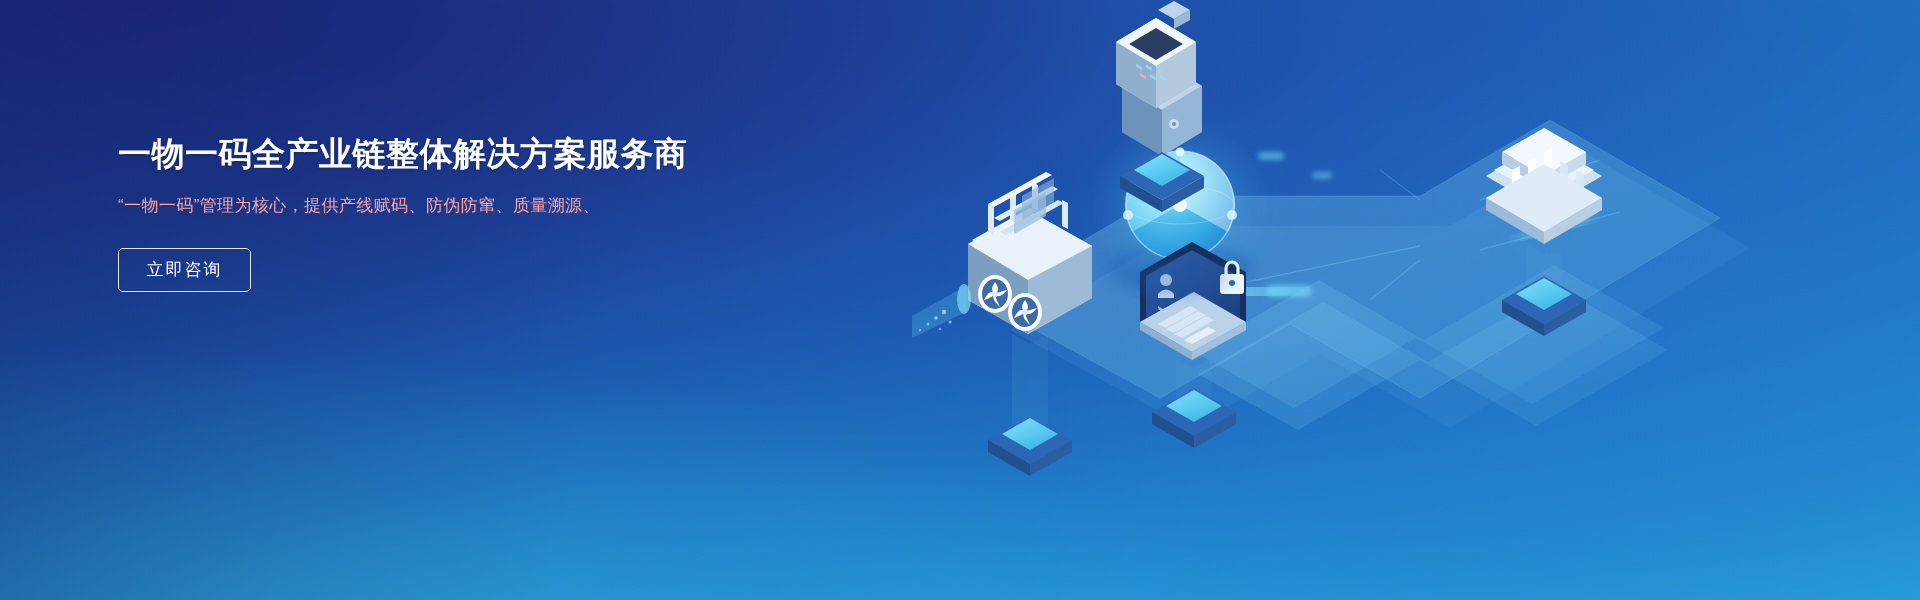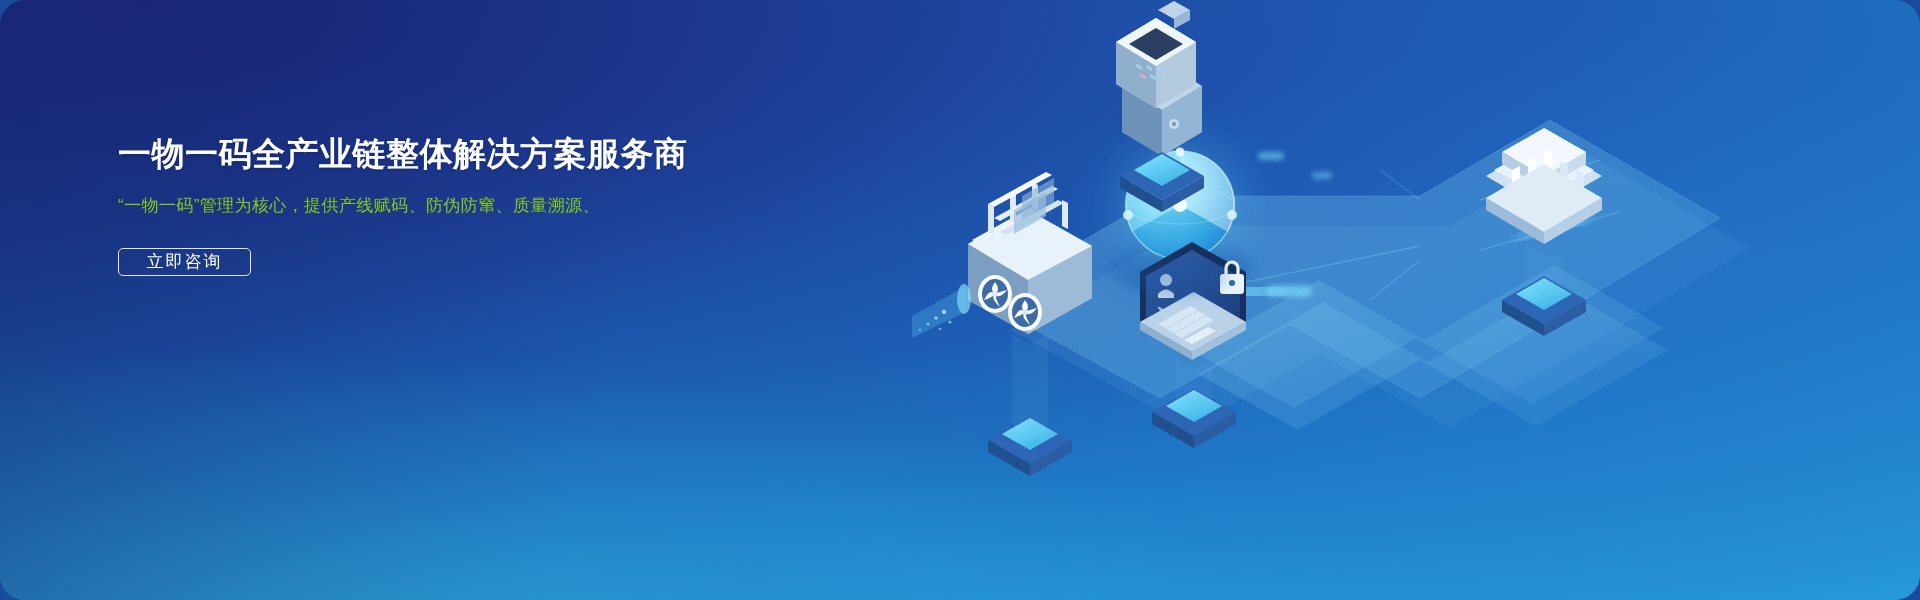--- a/index.html
+++ b/index.html
@@ -6,21 +6,20 @@
   html, body { width:1920px; height:600px; overflow:hidden; }
   body {
     font-family: "Liberation Sans", "DejaVu Sans", sans-serif;
     background:#1a4a9c;
   }
 
   .banner {
     position:relative;
     width:1920px; height:600px;
     overflow:hidden;
-    border-radius:25px;
   }
 
   
   .bg-base {
     position:absolute; inset:0;
     background:
       radial-gradient(160% 120% at 14% 6%, #20409a 0%, #1f4aa4 22%, #1d5cb4 44%, #1f83cc 70%, #29a8e0 100%);
   }
   .bg-tint-tl {
     position:absolute; inset:0;
@@ -52,30 +51,30 @@
     font-weight:bold;
     color:#ffffff;
     letter-spacing:0.5px;
     white-space:nowrap;
     text-shadow:0 1px 3px rgba(10,30,80,0.35);
   }
   .subline {
     margin-top:14px;
     font-size:17px;
     line-height:32px;
-    color:#84cc16;
+    color:#fca5a5;
     letter-spacing:0.4px;
     font-weight:normal;
   }
   .subline span { display:block; }
   .cta-wrap { margin-top:26px; }
   .cta {
     display:inline-block;
     min-width:133px;
-    padding:3px 26px;
+    padding:11px 26px;
     border:1px solid rgba(255,255,255,0.88);
     border-radius:5px;
     color:#ffffff;
     font-size:17px;
     line-height:20px;
     letter-spacing:2px;
     text-align:center;
     background:transparent;
     cursor:pointer;
     user-select:none;

